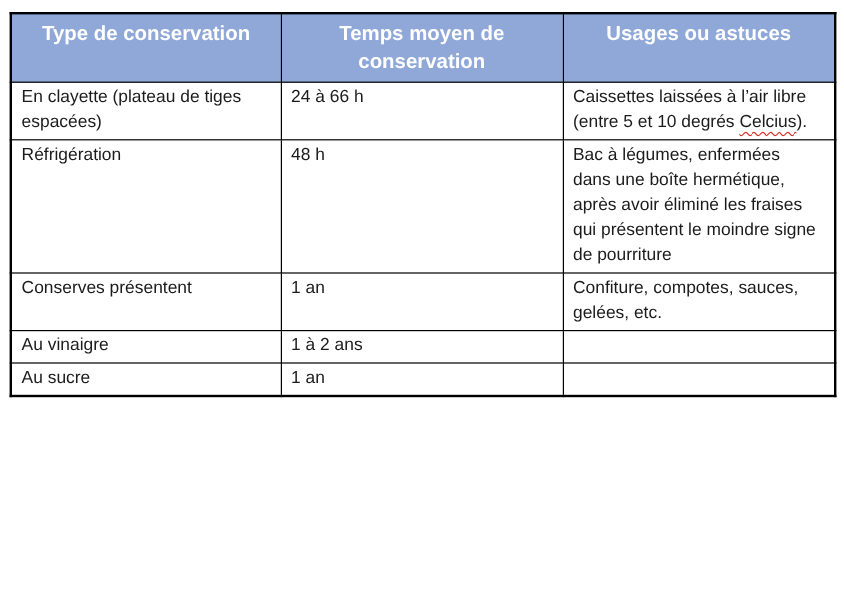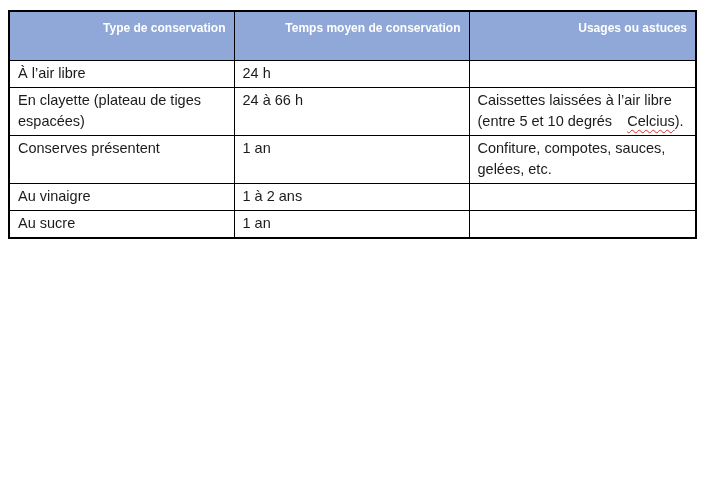--- a/index.html
+++ b/index.html
@@ -22,43 +22,42 @@
     margin: 10px 0 0 8px;
     border: 2px solid #000000;
   }
   col.c1 { width: 225px; }
   col.c2 { width: 235px; }
   col.c3 { width: 227px; }
   th {
     background: #8FA8D8;
     color: #ffffff;
     font-weight: bold;
-    font-size: 12px;
+    font-size: 17px;
     line-height: 24px;
-    text-align: right;
+    text-align: center;
     vertical-align: top;
-    padding: 4px 8px 20px 8px;
+    padding: 4px 8px 4px 8px;
     border: 1px solid #000000;
   }
   td {
     font-size: 14.5px;
     line-height: 21px;
     color: #1b1b1b;
     text-align: left;
     vertical-align: top;
     padding: 2px 10px 3px 8px;
     border: 1px solid #000000;
     word-wrap: break-word;
   }
   td.col2 { padding-right: 24px; }
   .squiggle {
     text-decoration: underline wavy #d93025;
     text-decoration-thickness: 1px;
     text-underline-offset: 3px;
-    margin-left: 11px;
   }
 </style>
 </head>
 <body>
 
 <div class="page">
   <table class="conservation">
     <colgroup>
       <col class="c1">
       <col class="c2">
@@ -66,28 +65,28 @@
     </colgroup>
     <thead>
       <tr>
         <th>Type de conservation</th>
         <th>Temps moyen de conservation</th>
         <th>Usages ou astuces</th>
       </tr>
     </thead>
     <tbody>
         <tr>
-          <td class="col1">À l’air libre</td>
-          <td class="col2">24 h</td>
-          <td class="col3"></td>
-        </tr>
-        <tr>
           <td class="col1">En clayette (plateau de tiges espacées)</td>
           <td class="col2">24 à 66 h</td>
           <td class="col3">Caissettes laissées à l’air libre (entre 5 et 10 degrés <span class="squiggle">Celcius</span>).</td>
+        </tr>
+        <tr>
+          <td class="col1">Réfrigération</td>
+          <td class="col2">48 h</td>
+          <td class="col3">Bac à légumes, enfermées dans une boîte hermétique, après avoir éliminé les fraises qui présentent le moindre signe de pourriture</td>
         </tr>
         <tr>
           <td class="col1">Conserves présentent</td>
           <td class="col2">1 an</td>
           <td class="col3">Confiture, compotes, sauces, gelées, etc.</td>
         </tr>
         <tr>
           <td class="col1">Au vinaigre</td>
           <td class="col2">1 à 2 ans</td>
           <td class="col3"></td>

